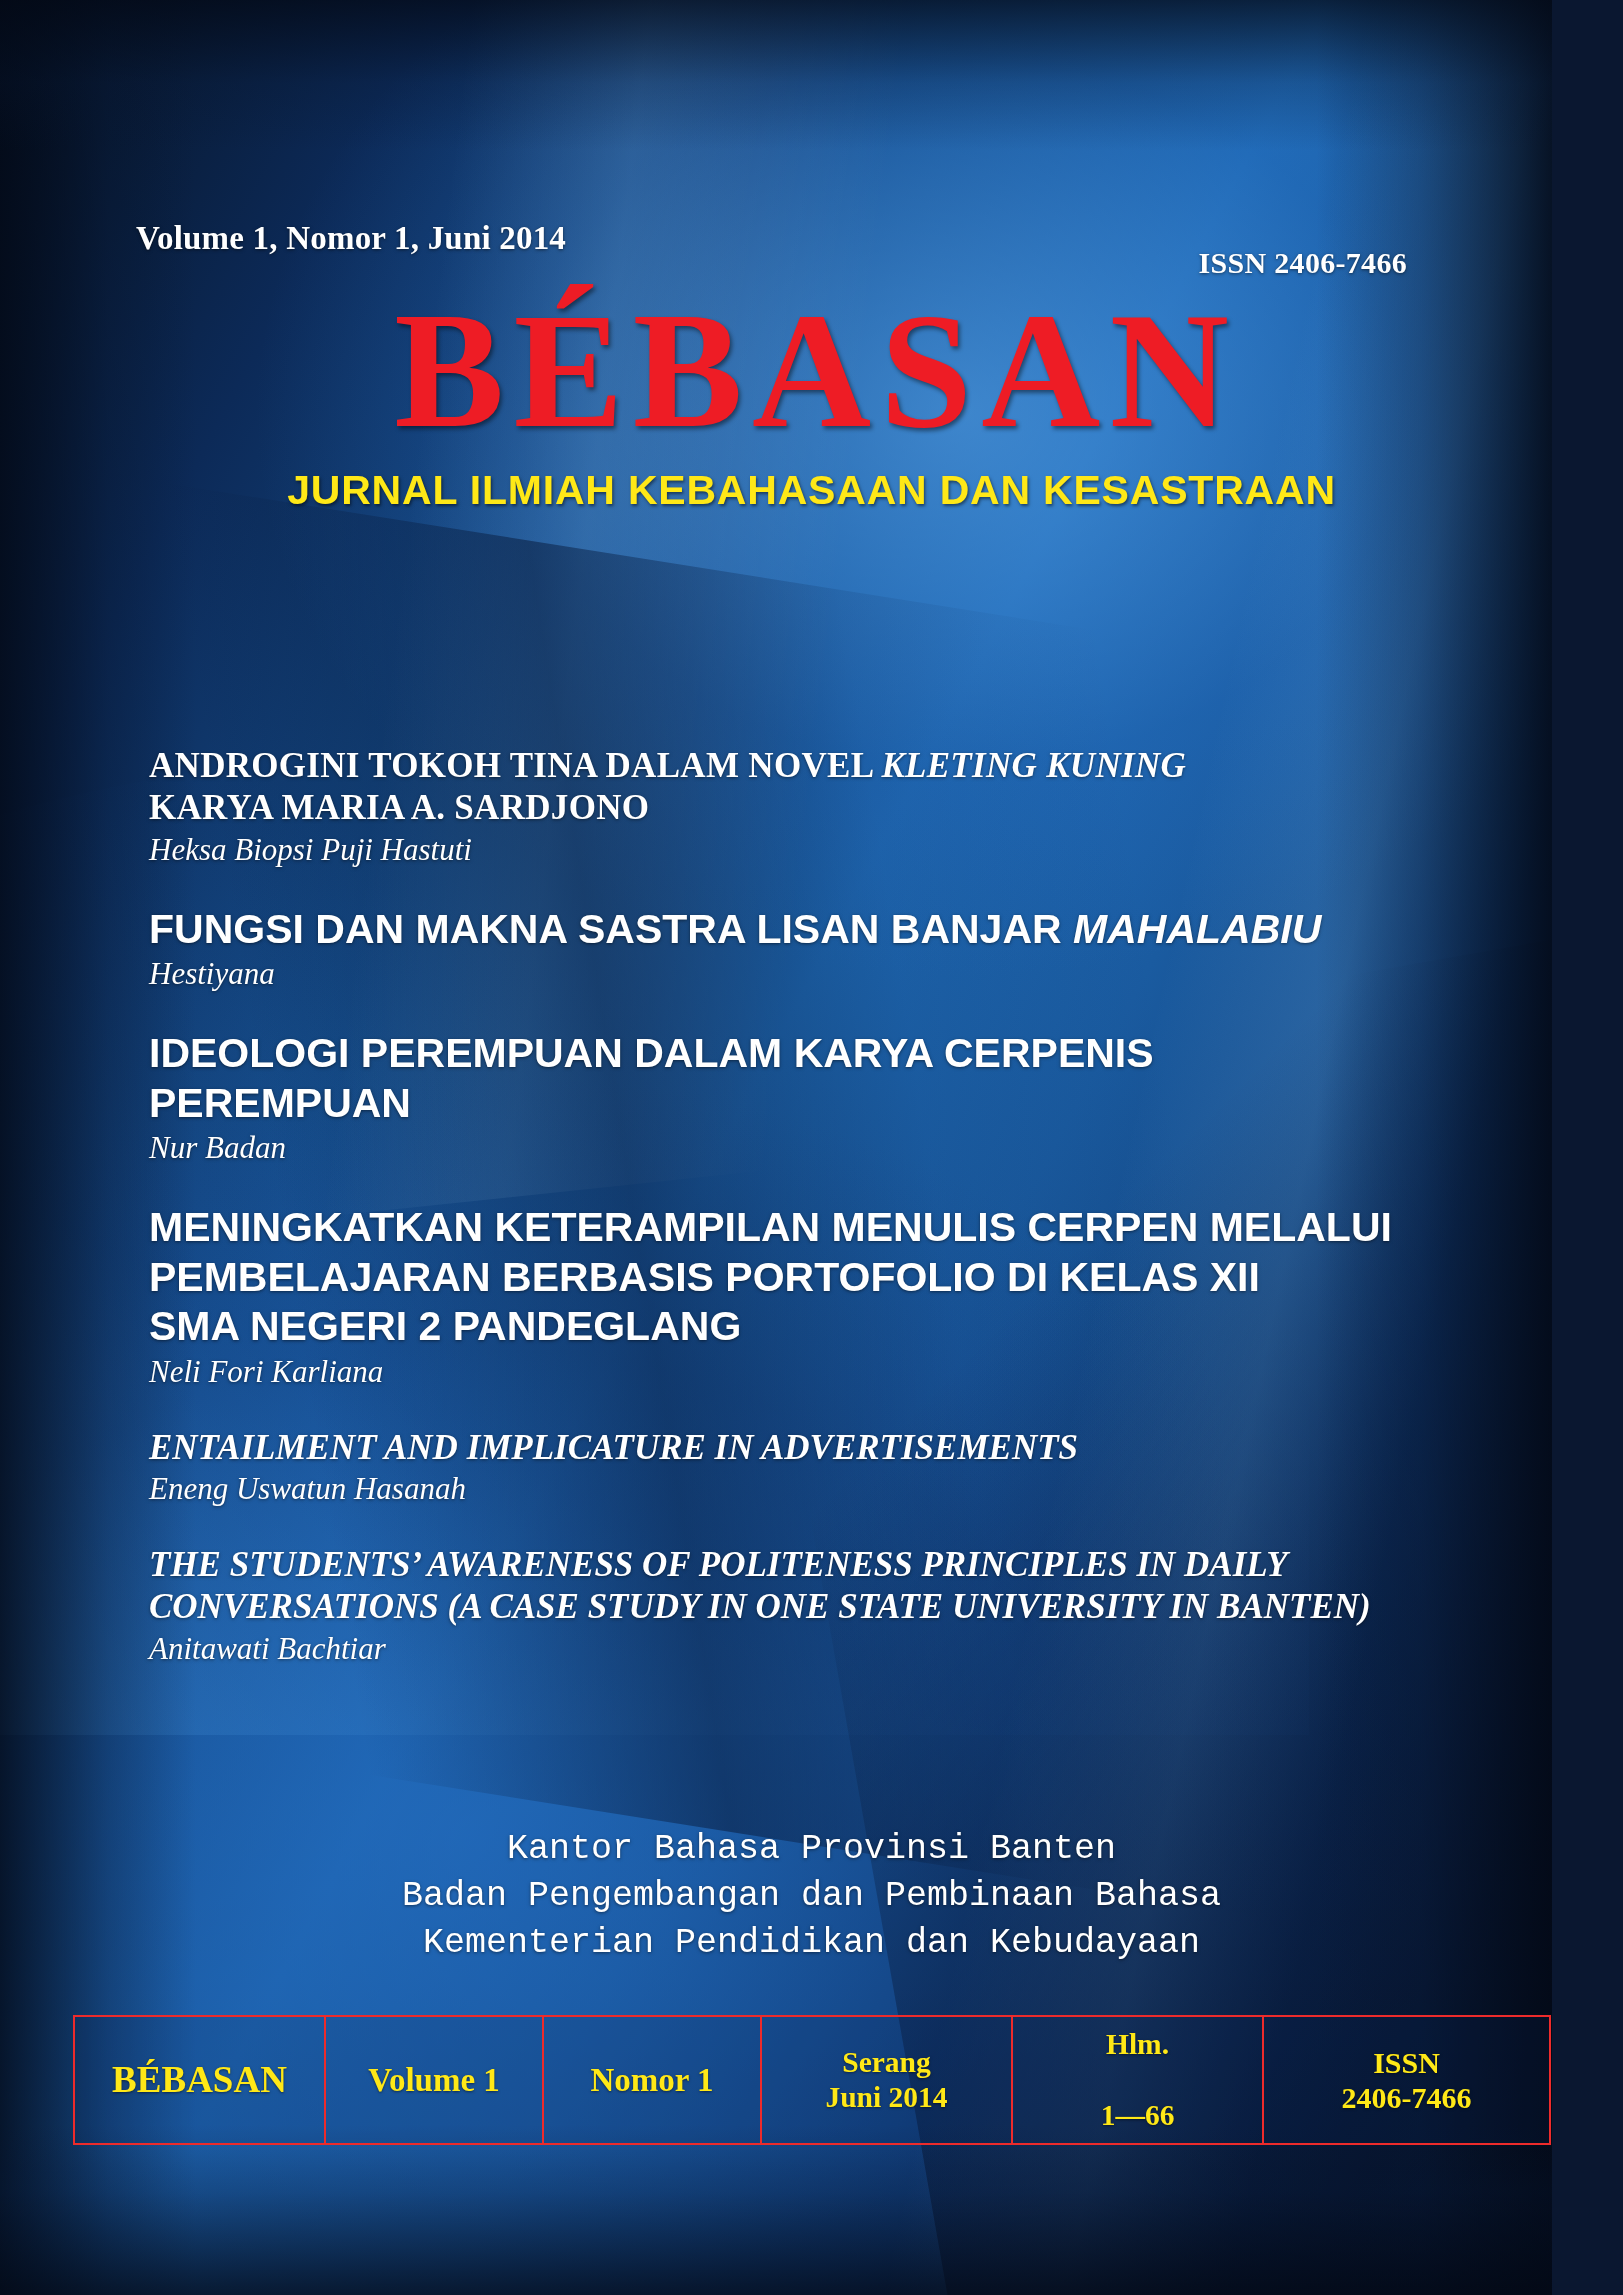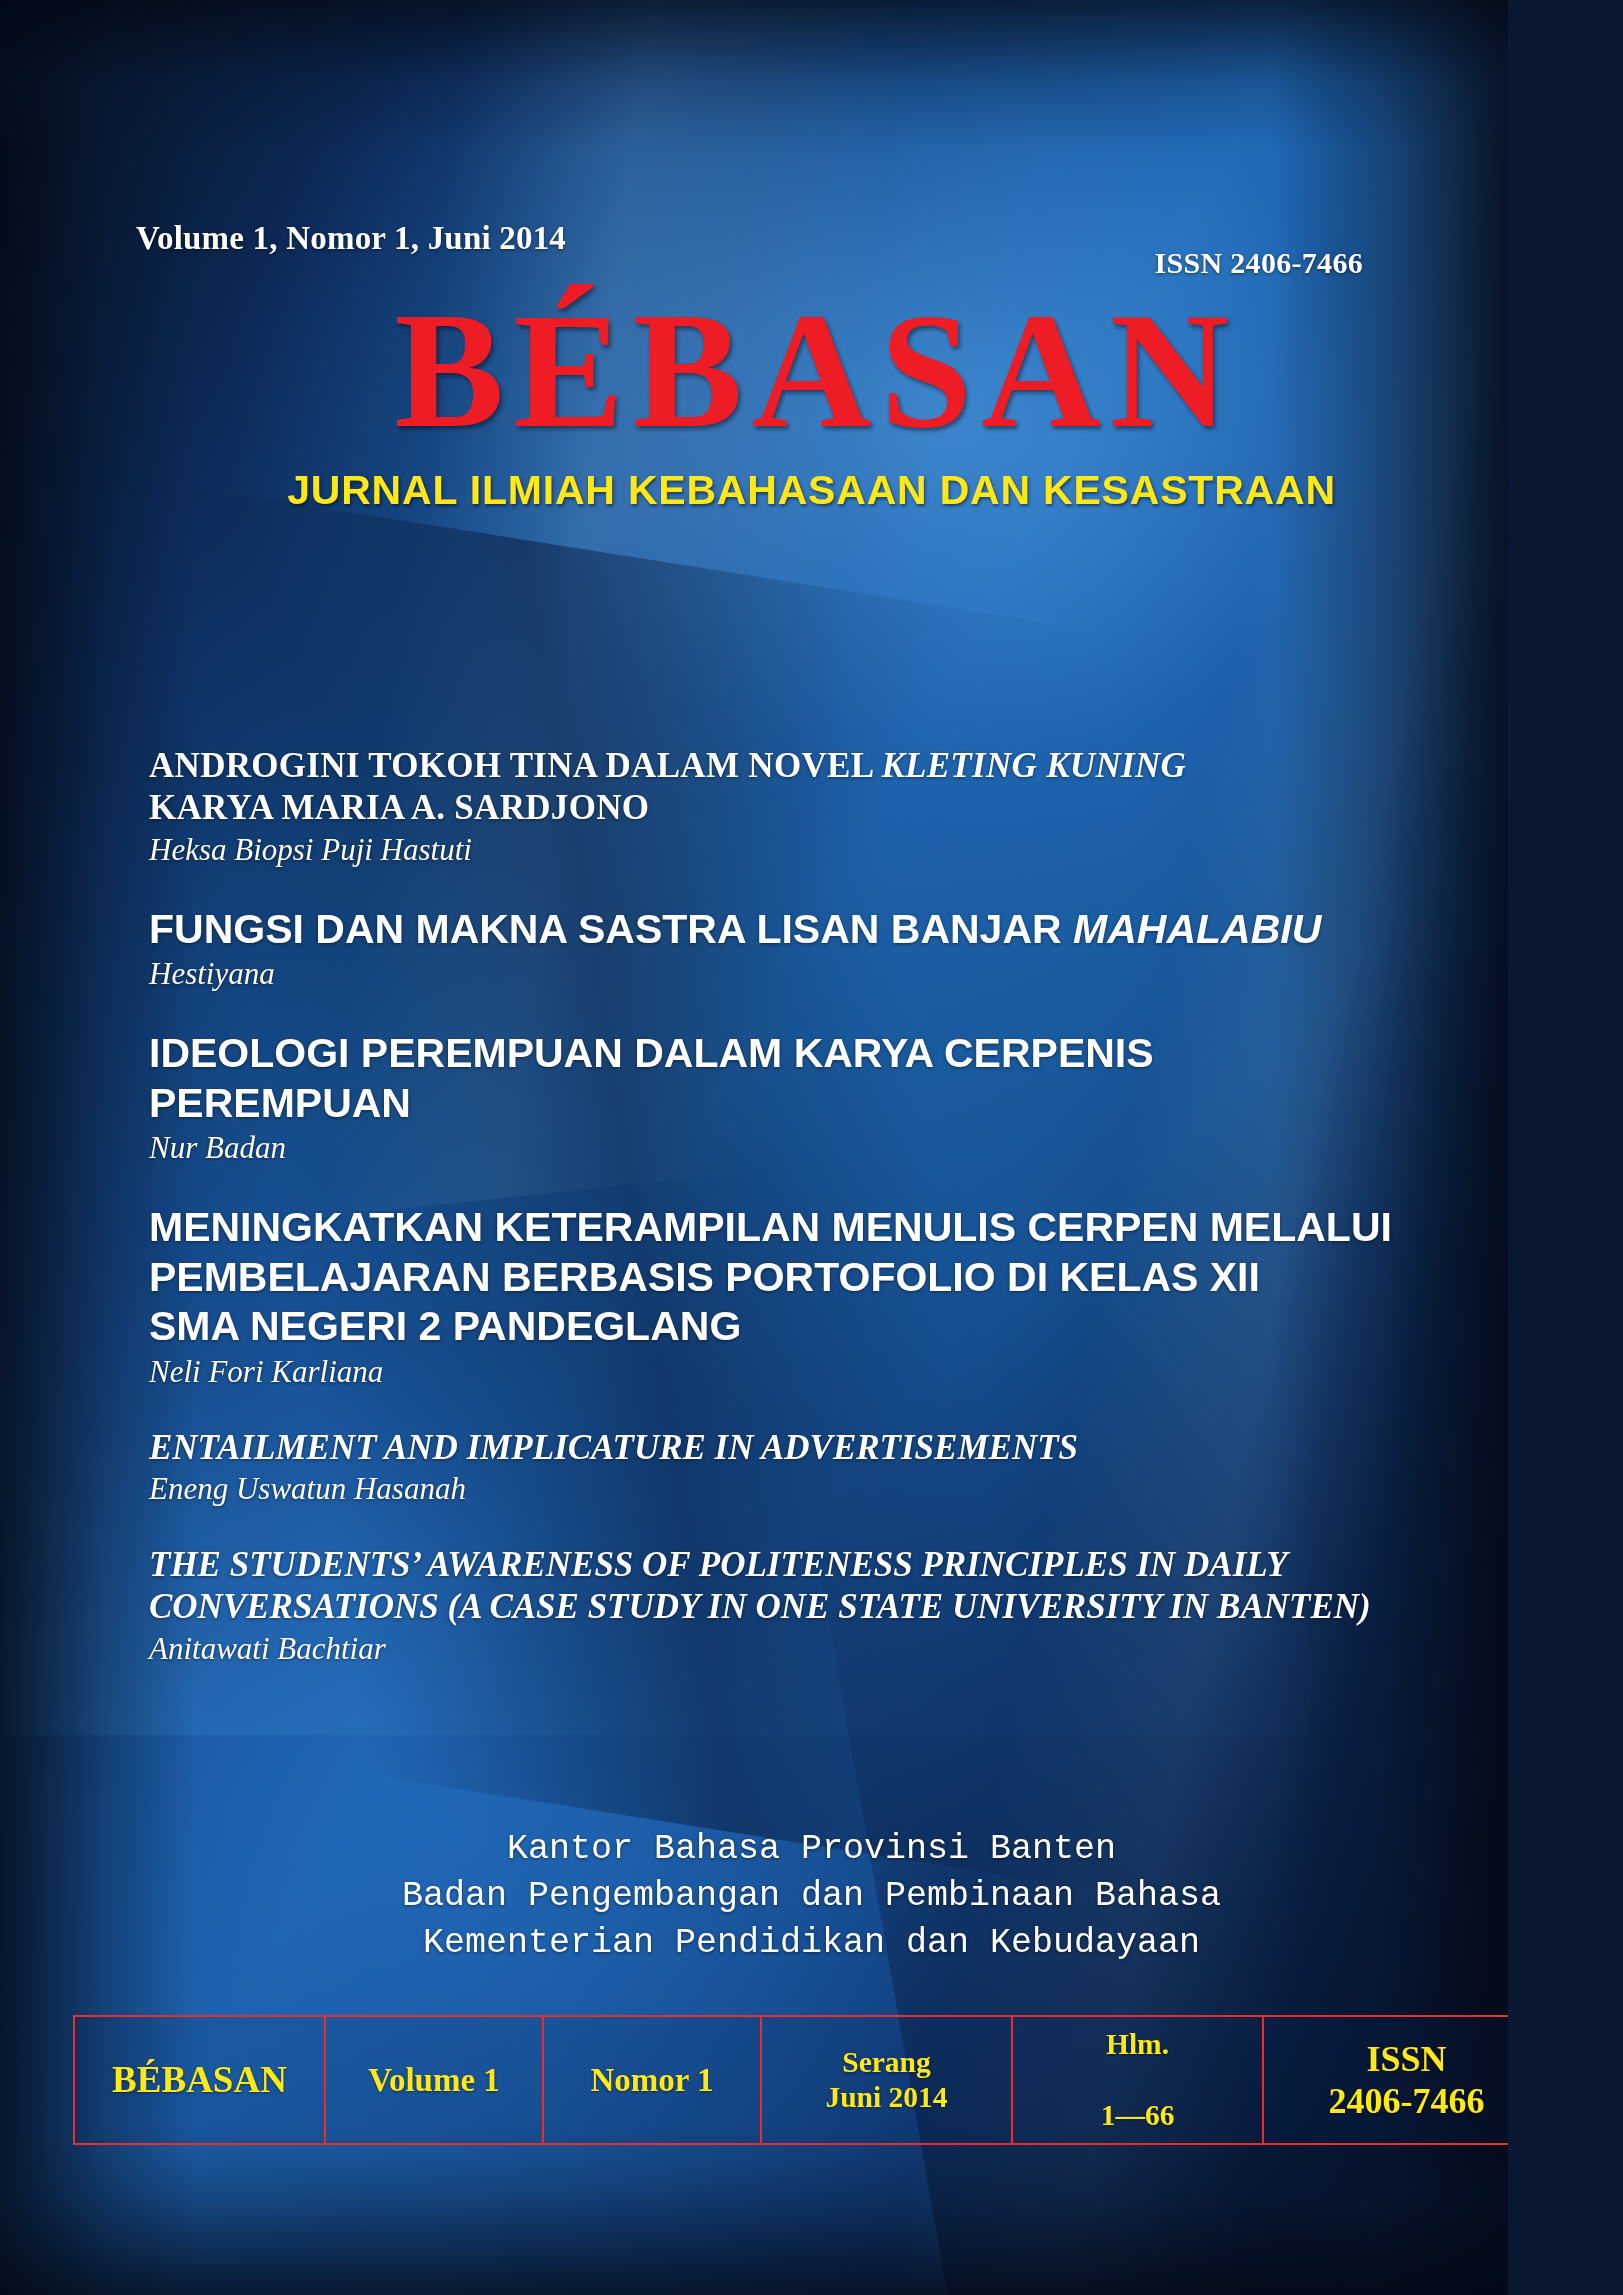--- a/index.html
+++ b/index.html
@@ -17,20 +17,21 @@
   
   .cover {
     position: relative;
     width: 1508px;
     height: 2295px;
     overflow: hidden;
     background:
       radial-gradient(ellipse 982px 785px at 62% 18%, rgba(90,165,235,0.55) 0%, rgba(40,110,195,0.25) 45%, rgba(10,35,80,0) 72%),
       radial-gradient(ellipse 1244px 982px at 30% 80%, rgba(35,105,190,0.55) 0%, rgba(18,60,130,0.25) 50%, rgba(8,25,60,0) 78%),
       linear-gradient(118deg, #06101f 0%, #0c2a58 16%, #16508f 34%, #1f6ab5 48%, #1a5ba0 60%, #0f3a72 76%, #081a38 92%, #050d1c 100%);
+    padding-left: 44px;
   }
 
   
   .sweep {
     position: absolute;
     pointer-events: none;
   }
   .sweep-1 {
     left: -196px; top: -262px;
     width: 1702px; height: 1440px;
@@ -227,21 +228,21 @@
   }
   .bb-cell span {
     display: block;
     line-height: 1.18;
   }
   .bb-1 { flex: 0 0 249px; font-size: 37px; }
   .bb-2 { flex: 0 0 216px; font-size: 33px; }
   .bb-3 { flex: 0 0 216px; font-size: 33px; }
   .bb-4 { flex: 0 0 249px; font-size: 29.5px; }
   .bb-5 { flex: 0 0 249px; font-size: 29.5px; gap: 36px; }
-  .bb-6 { flex: 1 1 auto; font-size: 36px; border-radius: 12px; }
+  .bb-6 { flex: 1 1 auto; font-size: 30px; border-radius: 12px; }
 </style>
 </head>
 <body>
 
 <div class="cover">
 
   <div class="sweep sweep-1"></div>
   <div class="sweep sweep-4"></div>
   <div class="sweep sweep-3"></div>
   <div class="sweep sweep-2"></div>

